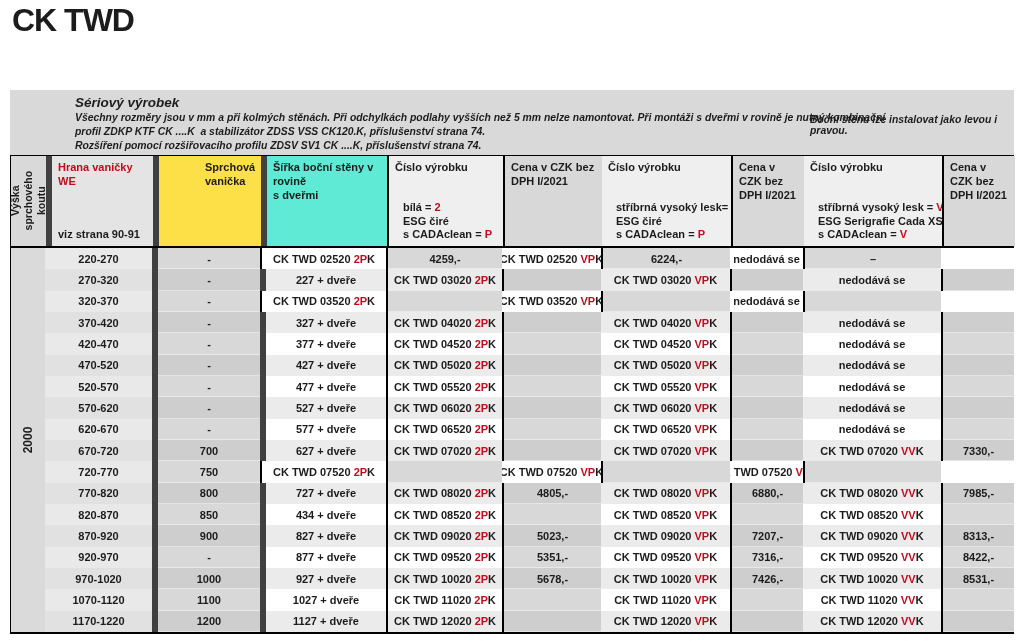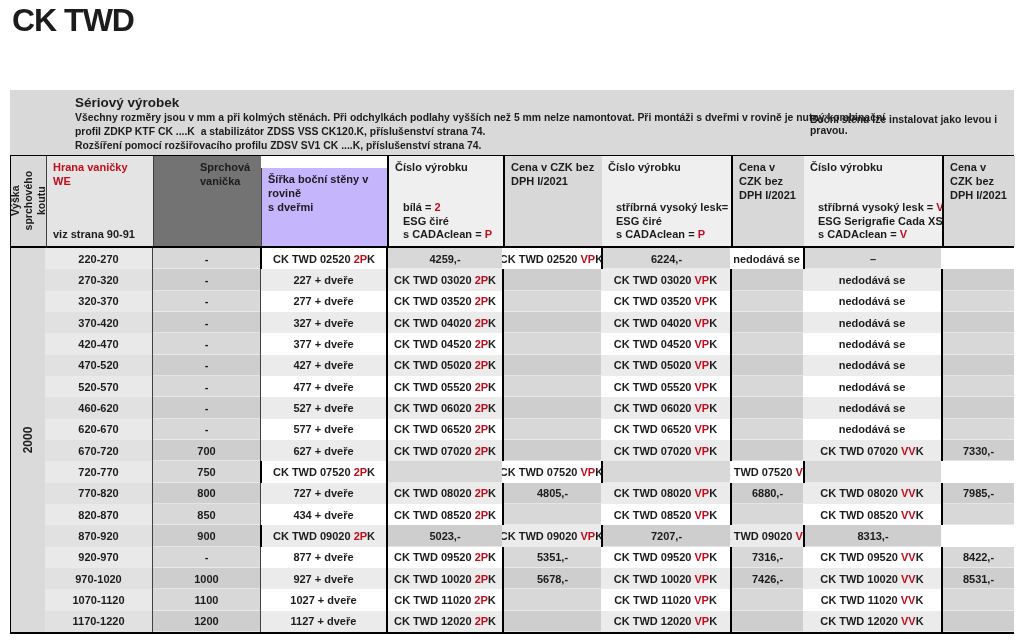--- a/index.html
+++ b/index.html
@@ -2,42 +2,42 @@
 <html><head>
 <meta charset="utf-8">
 <style>
   html,body{margin:0;padding:0;background:#fff;}
   body{font-family:"Liberation Sans",sans-serif;color:#1c1c1c;}
   .page{position:relative;width:1024px;height:643px;background:#fff;overflow:hidden;}
   .doc-title{position:absolute;left:12px;top:2px;font-size:32px;font-weight:700;letter-spacing:-1px;}
   .table-wrap{position:absolute;left:10px;top:90px;width:1004px;}
 
   
-  .notes{position:relative;box-sizing:border-box;height:65px;background:#d9d9d9;padding:5px 0 0 65px;}
+  .notes{position:relative;box-sizing:border-box;height:65px;background:#d9d9d9;padding:5px 0 0 65px;font-style:italic;}
   .notes-title{font-size:13.5px;font-weight:700;margin-bottom:1px;}
   .notes-line{font-size:10.4px;font-weight:700;line-height:1.33;white-space:pre;}
   .side-note{position:absolute;left:800px;top:24px;font-size:10.4px;font-weight:700;}
 
   
   .header-row{display:grid;grid-template-columns:35px 107px 108px 126px 116px 99px 129px 73px 138px 73px;
     height:93px;border-top:1px solid #000;border-bottom:2px solid #000;border-left:1px solid #000;box-sizing:border-box;}
   .hcell{box-sizing:border-box;padding:5px 6px 4px 6px;font-size:11px;font-weight:700;line-height:1.25;overflow:hidden;}
   .h-title{margin-bottom:26px;}
   .h-line{white-space:pre;padding-left:8px;}
-  .bl1{border-left:1px solid #404040;}
+  .bl1{border-left:6px solid #404040;}
   .bl2{border-left:2px solid #000;}
   .vh{display:flex;align-items:center;justify-content:center;padding:0;}
   .rot{transform:rotate(-90deg);white-space:nowrap;font-weight:700;}
   .vh .rot{font-size:10.5px;line-height:1.25;text-align:center;white-space:normal;width:90px;}
   .colflex{display:flex;flex-direction:column;justify-content:space-between;}
   .red{color:#c00c1c;}
   .h-strip{background:#d9d9d9;}
   .edge-h{background:#e4e4e4;}
-  .tray-h{background:#737373;padding-left:46px;}
-  .width-h{background:#c4b5fd;margin-top:12px;}
+  .tray-h{background:#fde047;padding-left:46px;}
+  .width-h{background:#5eead4;}
   .code-h{background:#efefef;}
   .price-h{background:#d8d8d8;}
 
   
   .tbody{display:flex;border-left:1px solid #000;border-bottom:2px solid #000;box-sizing:border-box;}
   .hstrip{width:35px;background:#dadada;display:flex;align-items:center;justify-content:center;}
   .hstrip .rot{font-size:12px;}
   .rows{display:flex;flex-direction:column;width:969px;}
   .row{display:grid;grid-template-columns:107px 108px 126px 116px 99px 129px 73px 138px 73px;height:21.33px;border-radius:6px;}
   .row:nth-child(odd){--lt:#ffffff;--md:#e9e9e9;--gr:#d8d8d8;}
@@ -137,21 +137,20 @@
     <div class="c gr bl2"></div>
     <div class="c lt"><span>CK TWD 03020 </span><span class="red">VP</span><span>K</span></div>
     <div class="c gr bl2"></div>
     <div class="c lt"><span>nedodává se</span><span class="red"></span><span></span></div>
     <div class="c gr bl2"></div>
   </div>
 
   <div class="row">
     <div class="c md">320-370</div>
     <div class="c gr bl1">-</div>
-    <div class="c lt bl1">277 + dveře</div>
     <div class="c lt bl2"><span>CK TWD 03520 </span><span class="red">2P</span><span>K</span></div>
     <div class="c gr bl2"></div>
     <div class="c lt"><span>CK TWD 03520 </span><span class="red">VP</span><span>K</span></div>
     <div class="c gr bl2"></div>
     <div class="c lt"><span>nedodává se</span><span class="red"></span><span></span></div>
     <div class="c gr bl2"></div>
   </div>
 
   <div class="row">
     <div class="c md">370-420</div>
@@ -195,21 +194,21 @@
     <div class="c lt bl1">477 + dveře</div>
     <div class="c lt bl2"><span>CK TWD 05520 </span><span class="red">2P</span><span>K</span></div>
     <div class="c gr bl2"></div>
     <div class="c lt"><span>CK TWD 05520 </span><span class="red">VP</span><span>K</span></div>
     <div class="c gr bl2"></div>
     <div class="c lt"><span>nedodává se</span><span class="red"></span><span></span></div>
     <div class="c gr bl2"></div>
   </div>
 
   <div class="row">
-    <div class="c md">460-620</div>
+    <div class="c md">570-620</div>
     <div class="c gr bl1">-</div>
     <div class="c lt bl1">527 + dveře</div>
     <div class="c lt bl2"><span>CK TWD 06020 </span><span class="red">2P</span><span>K</span></div>
     <div class="c gr bl2"></div>
     <div class="c lt"><span>CK TWD 06020 </span><span class="red">VP</span><span>K</span></div>
     <div class="c gr bl2"></div>
     <div class="c lt"><span>nedodává se</span><span class="red"></span><span></span></div>
     <div class="c gr bl2"></div>
   </div>
 
@@ -268,20 +267,21 @@
     <div class="c gr bl2"></div>
     <div class="c lt"><span>CK TWD 08520 </span><span class="red">VP</span><span>K</span></div>
     <div class="c gr bl2"></div>
     <div class="c lt"><span>CK TWD 08520 </span><span class="red">VV</span><span>K</span></div>
     <div class="c gr bl2"></div>
   </div>
 
   <div class="row">
     <div class="c md">870-920</div>
     <div class="c gr bl1">900</div>
+    <div class="c lt bl1">827 + dveře</div>
     <div class="c lt bl2"><span>CK TWD 09020 </span><span class="red">2P</span><span>K</span></div>
     <div class="c gr bl2">5023,-</div>
     <div class="c lt"><span>CK TWD 09020 </span><span class="red">VP</span><span>K</span></div>
     <div class="c gr bl2">7207,-</div>
     <div class="c lt"><span>CK TWD 09020 </span><span class="red">VV</span><span>K</span></div>
     <div class="c gr bl2">8313,-</div>
   </div>
 
   <div class="row">
     <div class="c md">920-970</div>

